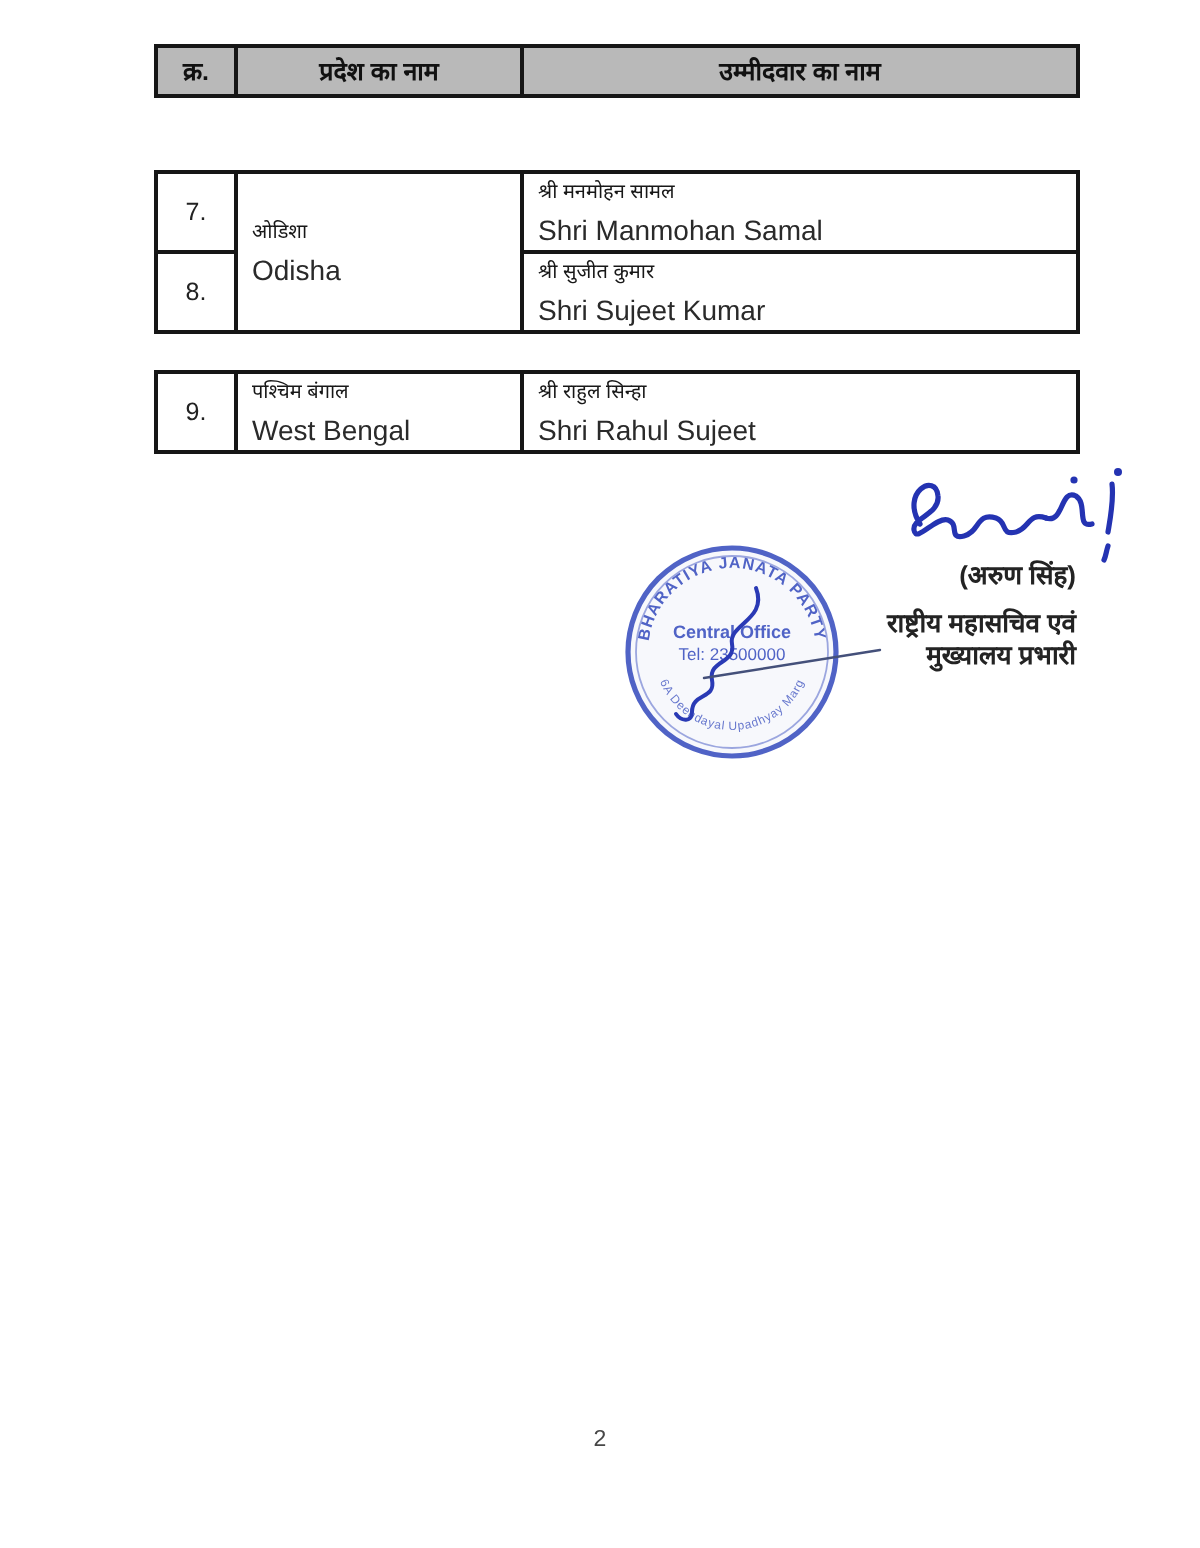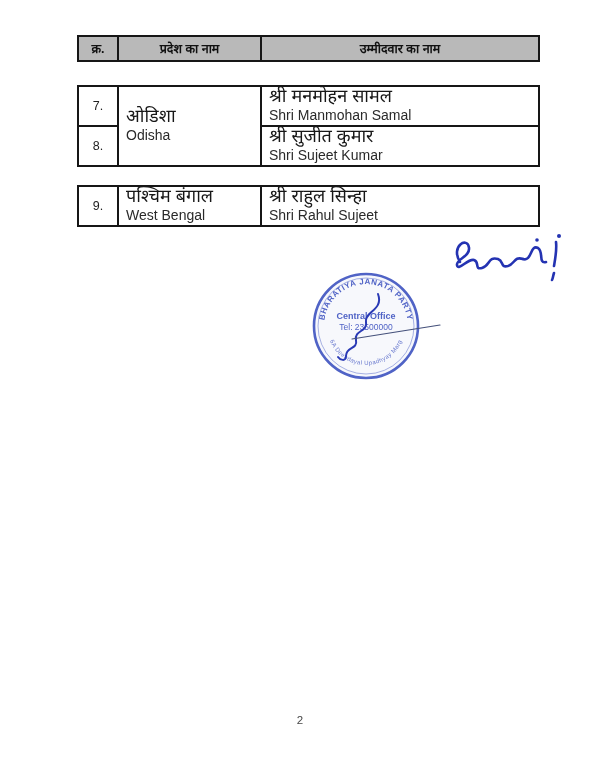--- a/index.html
+++ b/index.html
@@ -18,39 +18,39 @@
     width:461px;
     border-collapse:collapse;
     table-layout:fixed;
   }
   .doc-table td,.doc-table th{
     border:2px solid #161616;
     padding:0;
     vertical-align:middle;
     overflow:hidden;
   }
-  .header-table{top:35px;}
+  .header-table{top:22px;}
   .header-table th{
     height:23px;
     background:#b9b9b9;
     font-size:12.5px;
     font-weight:bold;
     text-align:center;
     color:#111;
   }
   .group-a{top:85px;}
   .group-b{top:185px;}
   .group-a td{height:38px;}
   .group-b td{height:37px;}
   .col-serial{width:40px;}
   .col-state{width:143px;}
   .col-cand{width:278px;}
   td.serial{text-align:center;font-size:12.5px;color:#222;}
   td.state,td.cand{padding-left:7px;}
-  .cellline-hi{font-size:18px;line-height:19px;color:#171717;}
+  .cellline-hi{font-size:10px;line-height:19px;color:#171717;}
   .cellline-en{font-size:14px;line-height:19px;color:#2a2a2a;}
   .sign-block{
     position:absolute;
     top:280px;
     right:62px;
     text-align:right;
     font-weight:700;
     font-size:13px;
     color:#232323;
     line-height:16px;
@@ -159,16 +159,21 @@
     <g fill="none" stroke="#2433b2" stroke-width="2.6" stroke-linecap="round" stroke-linejoin="round">
       <path d="M16,30 C6,14 24,4 25,16 C26,25 12,27 13,33 C14,40 24,26 30,28 C36,30 30,38 38,36 C46,34 44,24 54,27 C60,29 56,36 64,34 C71,32 70,24 79,27"></path>
       <path d="M79,27 C88,30 86,12 94,16 C100,20 94,32 102,30"></path>
       <path d="M112,10 C113,18 111,28 110,34"></path>
       <path d="M110,41 C109,44 109,46 108,48"></path>
     </g>
     <circle cx="93" cy="8" r="1.8" fill="#2433b2"></circle>
     <circle cx="115" cy="4" r="2" fill="#2433b2"></circle>
   </svg>
 
+  <div class="sign-block">
+    <div class="sign-name">(अरुण सिंह)</div>
+    <div>राष्ट्रीय महासचिव एवं</div>
+    <div>मुख्यालय प्रभारी</div>
+  </div>
 
   <div class="page-number">2</div>
 
 </div>
 
 </body></html>

